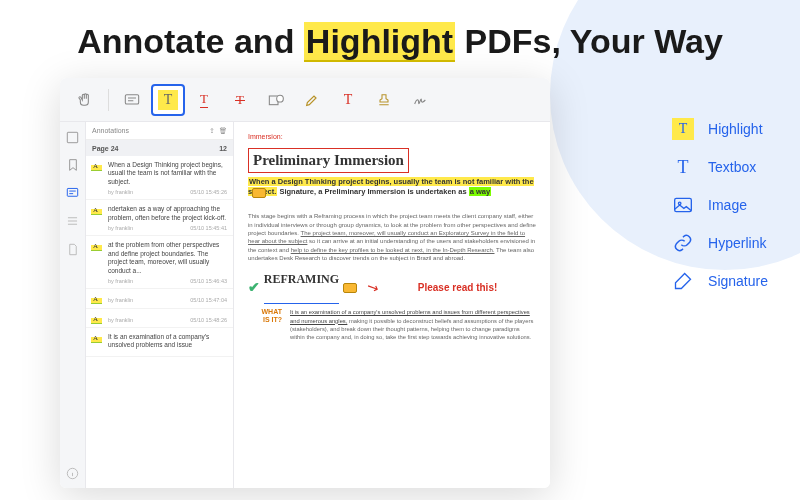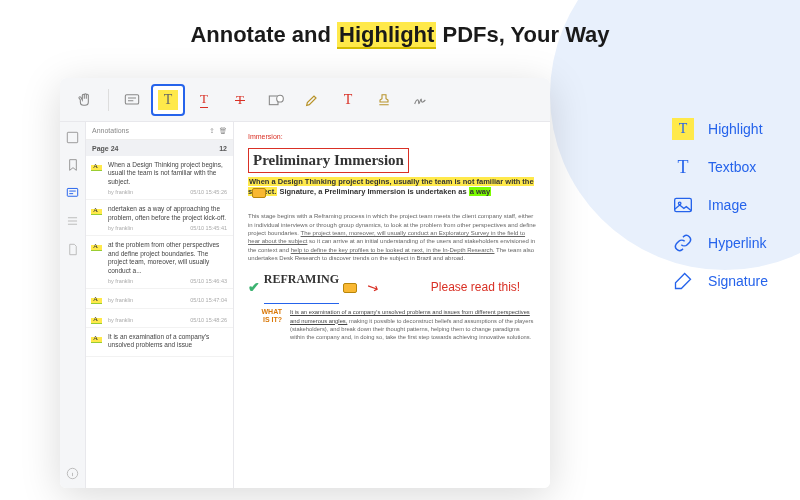--- a/index.html
+++ b/index.html
@@ -1,18 +1,18 @@
 <!DOCTYPE html>
 <html><head>
 <meta charset="utf-8">
 <style>
 * { margin: 0; padding: 0; box-sizing: border-box; }
 body { font-family: -apple-system, BlinkMacSystemFont, "Segoe UI", sans-serif; width: 800px; height: 500px; background: #fff; position: relative; overflow: hidden; }
 .bg-blob { position: absolute; right: -100px; top: -80px; width: 350px; height: 350px; background: #e8f0fc; border-radius: 50%; }
-.headline { position: relative; text-align: center; font-size: 22px; font-weight: 700; padding: 22px 4px 18px; color: #1a1a1a; }
+.headline { position: relative; text-align: center; font-size: 34px; font-weight: 700; padding: 22px 4px 18px; color: #1a1a1a; }
 .hl-word { background: #ffe94a; padding: 0 2px; border-bottom: 2px solid #d4bc00; }
 .app-window { position: absolute; left: 60px; top: 78px; width: 490px; height: 410px; background: #fff; border-radius: 6px; box-shadow: 0 8px 40px rgba(0,0,0,0.15); overflow: hidden; }
 .toolbar { height: 44px; background: #f5f6f8; display: flex; align-items: center; padding: 0 8px; gap: 2px; border-bottom: 1px solid #e8e8ec; }
 .tbtn { width: 34px; height: 32px; display: flex; align-items: center; justify-content: center; border-radius: 4px; cursor: pointer; color: #666; }
 .tbtn.selected { border: 2px solid #2563eb; background: #fff; }
 .tbtn.selected .icon-box { background: #ffe94a; }
 .tbtn .icon-box { width: 20px; height: 20px; display: flex; align-items: center; justify-content: center; font-size: 14px; font-family: Georgia, serif; }
 .tsep { width: 1px; height: 22px; background: #ddd; margin: 0 4px; }
 .app-body { display: flex; height: calc(100% - 44px); }
 .vtabs { width: 26px; background: #f5f6f8; border-right: 1px solid #e8e8ec; display: flex; flex-direction: column; align-items: center; padding-top: 6px; gap: 10px; }
@@ -32,21 +32,21 @@
 .c-title { font-family: Georgia, serif; font-size: 15px; font-weight: 700; border: 1.5px solid #d93025; padding: 1px 4px; margin: 6px 0 4px; display: inline-block; }
 .c-para { margin-bottom: 4px; font-size: 7.5px; font-weight: 700; }
 .hly { background: #ffe94a; padding: 0 1px; }
 .hlg { background: #7cfc00; padding: 0 1px; }
 .c-body { font-size: 6px; color: #666; line-height: 1.4; }
 .c-body u { text-decoration: underline; }
 .note-ico { display: inline-block; width: 14px; height: 10px; background: #f9b833; border: 1px solid #b8860b; border-radius: 2px; vertical-align: middle; }
 .reframe { display: flex; align-items: center; gap: 4px; margin-top: 8px; }
 .check { color: #3cb371; font-size: 14px; font-weight: bold; }
 .reframe-t { font-family: Georgia, serif; font-weight: 700; font-size: 12px; border-bottom: 1.5px solid #2563eb; padding-bottom: 16px; }
-.read-this { color: #d93025; font-size: 12px; margin-left: 42px; }
+.read-this { color: #d93025; font-size: 10px; margin-left: 29px; font-weight: bold; }
 .arrow { color: #d93025; font-size: 14px; transform: rotate(-25deg); display: inline-block; margin: 0 6px; }
 .what-row { display: flex; gap: 8px; margin-top: 4px; align-items: flex-start; }
 .what-l { color: #d97706; font-weight: 700; font-size: 7px; text-align: right; width: 34px; line-height: 1.1; }
 .what-r { flex: 1; font-size: 5.8px; color: #666; }
 .what-r .ul { text-decoration: underline; color: #444; }
 .feature-list { position: absolute; right: 32px; top: 118px; display: flex; flex-direction: column; gap: 16px; }
 .feat { display: flex; align-items: center; gap: 14px; color: #2563eb; font-size: 14px; cursor: pointer; }
 .feat .fico { width: 22px; height: 22px; display: flex; align-items: center; justify-content: center; font-family: Georgia, serif; }
 .fico-hl { background: #ffe94a; font-size: 14px; }
 svg { display: block; }

